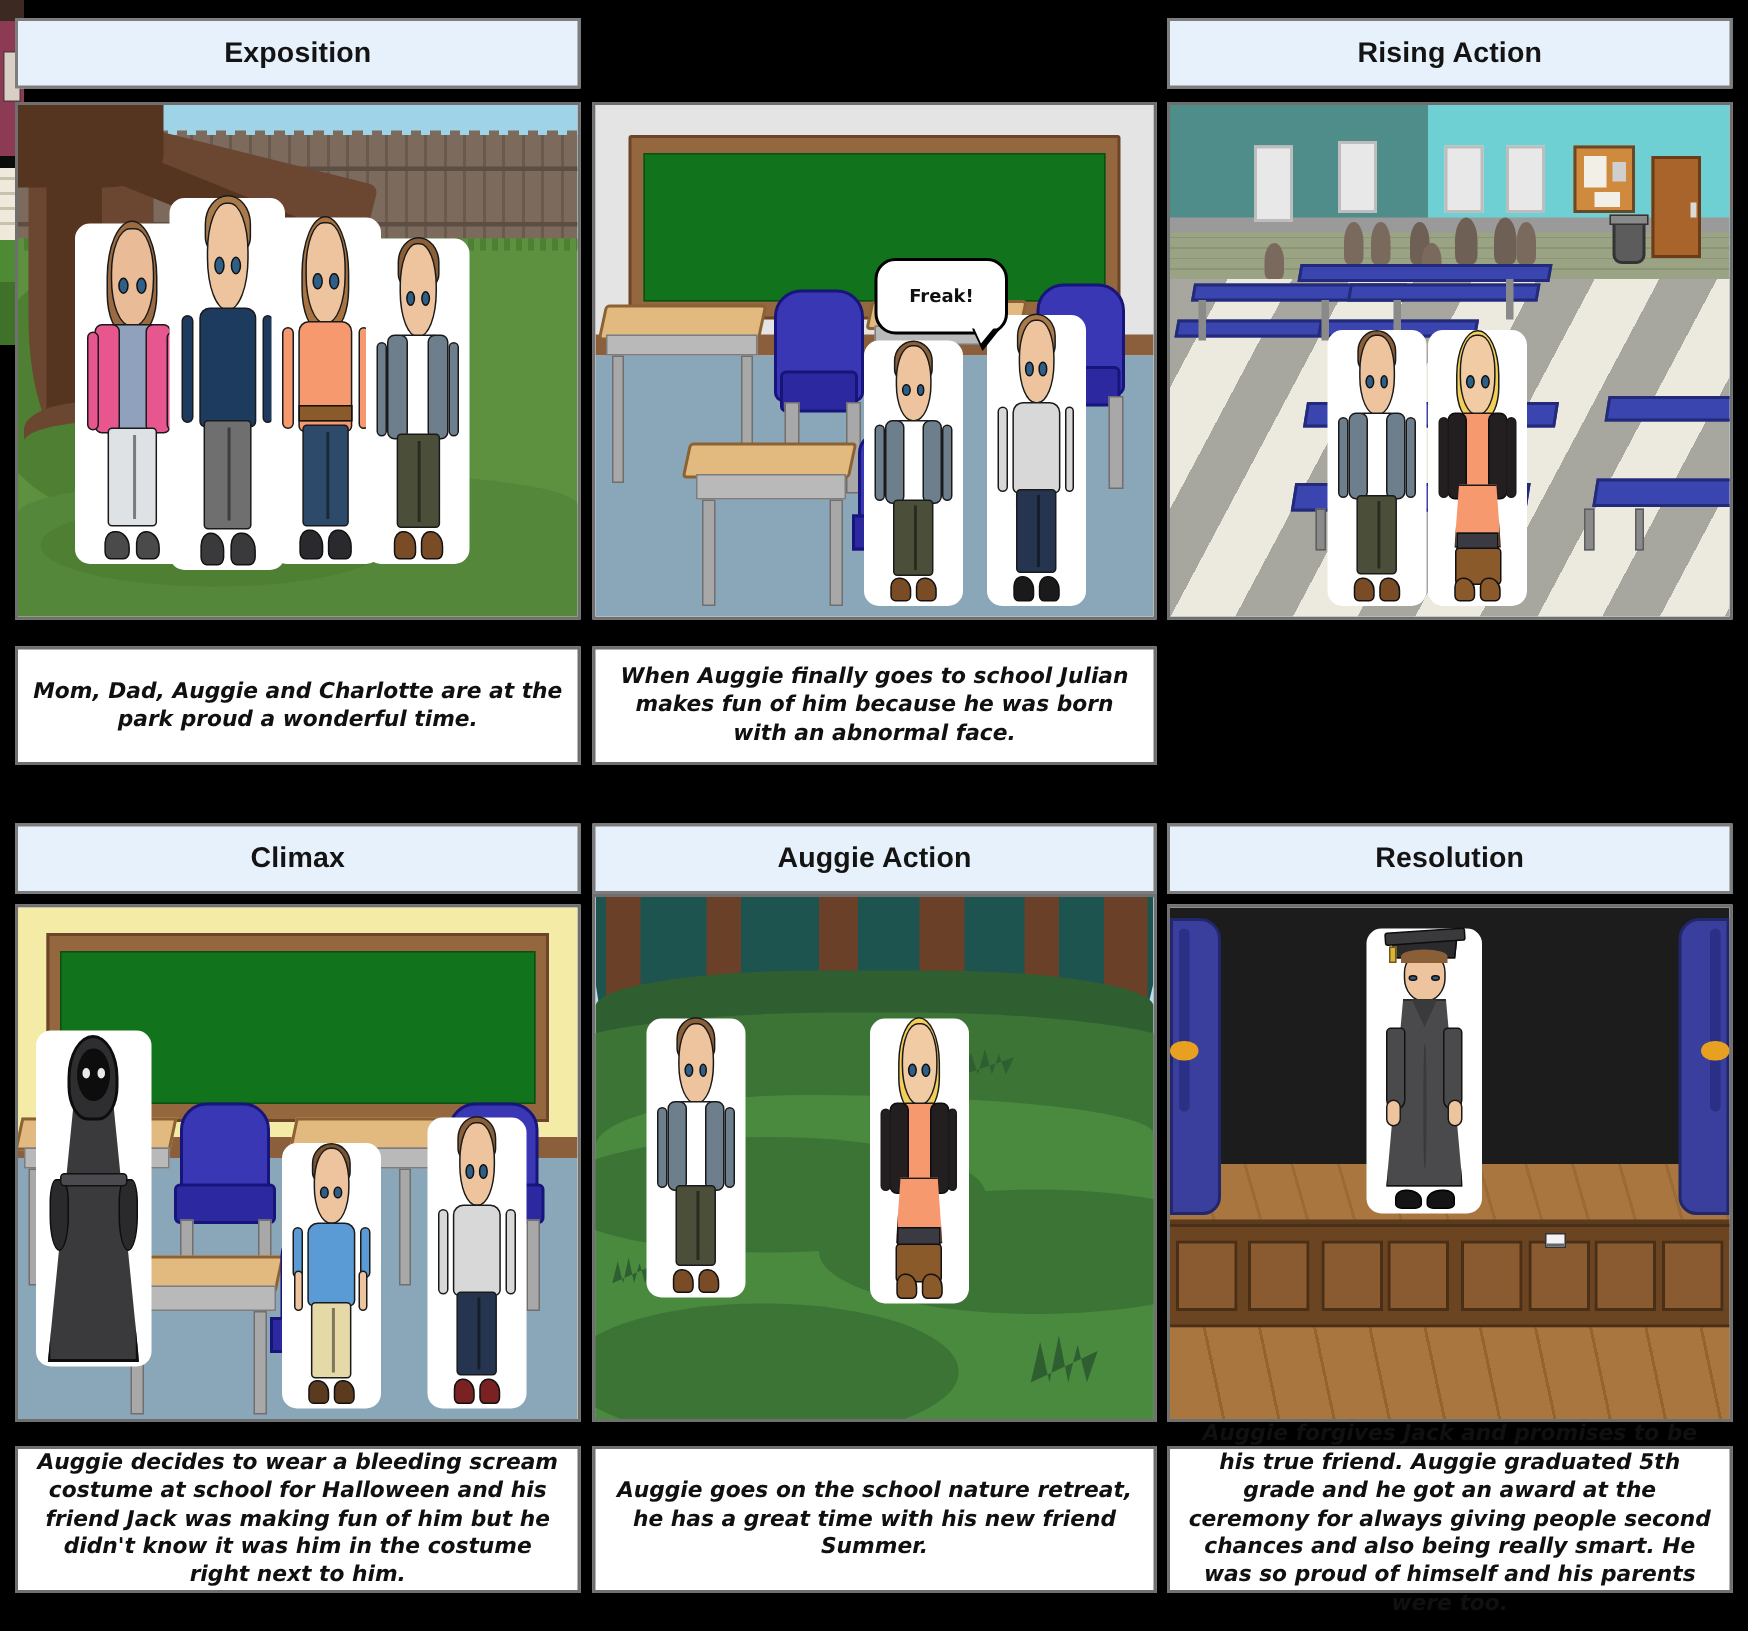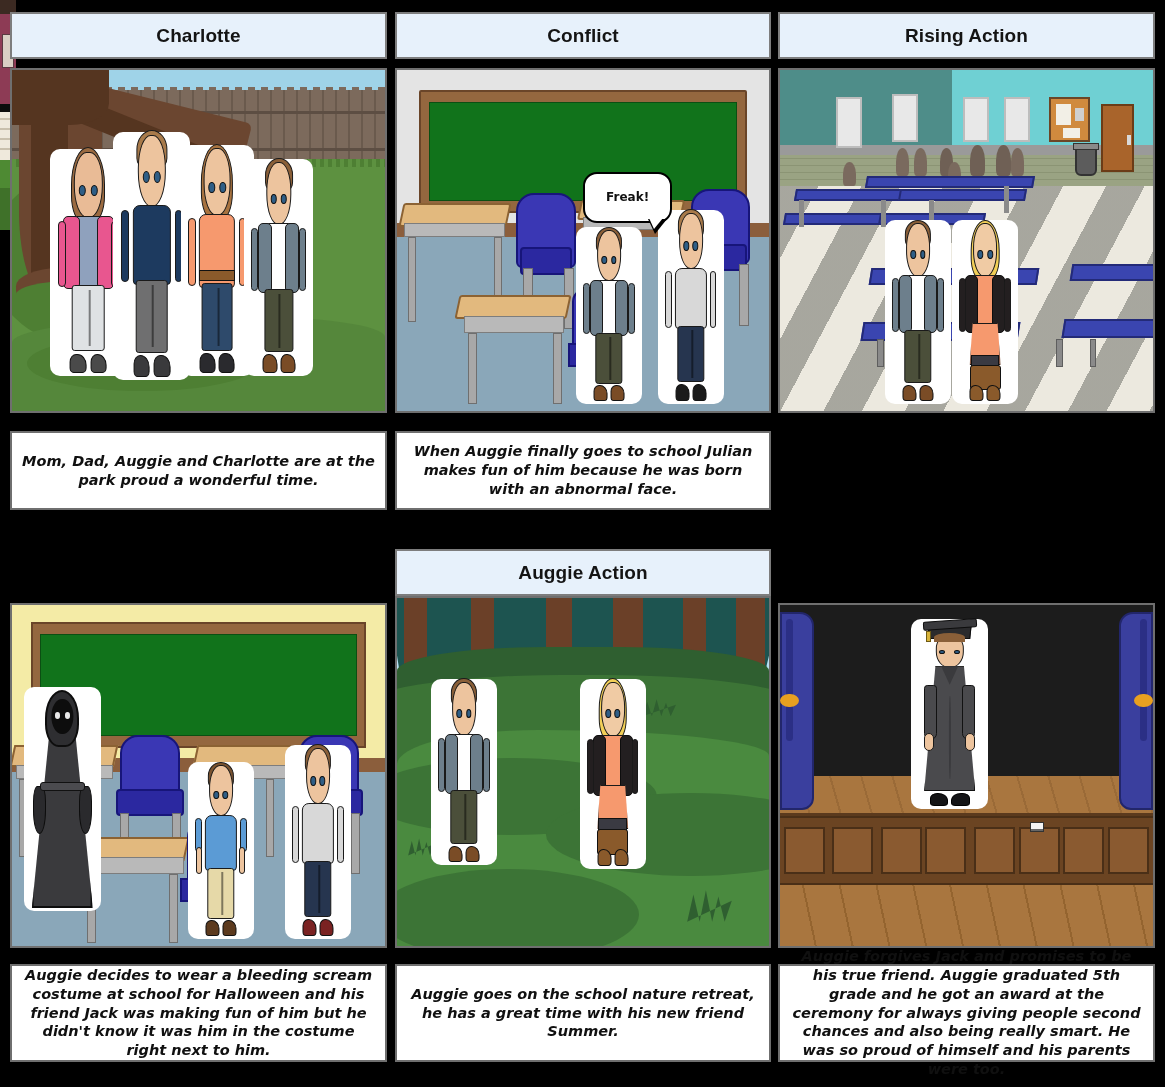--- a/index.html
+++ b/index.html
@@ -179,21 +179,21 @@
     <div style="position:absolute;left:0;top:128px;width:44px;height:1.5px;background:#c9c0ad;"></div>
     <div style="position:absolute;left:0;top:138px;width:44px;height:1.5px;background:#c9c0ad;"></div>
     <div style="position:absolute;left:0;top:148px;width:44px;height:1.5px;background:#c9c0ad;"></div>
     <div style="position:absolute;left:0;top:112px;width:44px;height:56px;background:linear-gradient(90deg,transparent 60%,#6b4630 60%);"></div>
     <div style="position:absolute;left:0;top:160px;width:44px;height:70px;background:#4e8a33;"></div>
     <div style="position:absolute;left:0;top:188px;width:44px;height:42px;background:#3f7129;"></div>
   </div>
 
   <div class="cell" style="left:10px;top:12px;width:377px;height:498px;">
     <div class="title-bar">
-      <span class="t">Charlotte</span>
+      <span class="t">Exposition</span>
     </div>
 
     <div class="art" style="top:56px;height:345px;width:377px;">
       <div class="scene">
 
         <div class="sh" style="left:0;top:0;width:100%;height:26%;background:#9fd3e8;"></div>
 
         <div class="sh" style="left:0;top:6%;width:100%;height:22%;background:repeating-linear-gradient(90deg,#7c6a5c 0 11px,#6a5a4d 11px 13px);border-bottom:2px solid #4e4038;"></div>
         <div class="sh" style="left:0;top:5%;width:100%;height:10px;background:repeating-linear-gradient(90deg,transparent 0 2px,#7c6a5c 2px 9px,transparent 9px 13px);"></div>
         <div class="sh" style="left:0;top:12%;width:100%;height:3px;background:#5d4e43;"></div>
@@ -291,23 +291,20 @@
         </div>
       </div>
     </div>
 
     <div class="caption" style="top:419px;height:79px;width:377px;">
       <span class="c">Mom, Dad, Auggie and Charlotte are at the park proud a wonderful time.</span>
     </div>
   </div>
 
   <div class="cell" style="left:395px;top:12px;width:376px;height:498px;">
-    <div class="title-bar">
-      <span class="t">Conflict</span>
-    </div>
 
     <div class="art" style="top:56px;height:345px;width:376px;">
       <div class="scene">
         <div class="sh" style="inset:0;background:#e4e4e4;"></div>
 
         <div class="sh" style="left:6%;top:6%;width:88%;height:36%;background:#94673f;border:2px solid #6a4529;border-radius:2px;"></div>
         <div class="sh" style="left:8.6%;top:9.5%;width:82.8%;height:29%;background:#11731b;border:1.5px solid #0b4f12;"></div>
 
         <div class="sh" style="left:0;top:45%;width:100%;height:4%;background:#8b5e3c;"></div>
 
@@ -488,20 +485,23 @@
               <i style="background:#8a5a2b;"></i>
               <i style="background:#8a5a2b;"></i>
             </div>
         </div>
       </div>
     </div>
 
   </div>
 
   <div class="cell" style="left:10px;top:549px;width:377px;height:528px;">
+    <div class="title-bar">
+      <span class="t">Climax</span>
+    </div>
 
     <div class="art" style="top:54px;height:345px;width:377px;">
       <div class="scene">
         <div class="sh" style="inset:0;background:#f4eba6;"></div>
         <div class="sh" style="left:5%;top:5%;width:90%;height:37%;background:#94673f;border:2px solid #6a4529;"></div>
         <div class="sh" style="left:7.5%;top:8.5%;width:85%;height:30%;background:#11731b;border:1.5px solid #0b4f12;"></div>
         <div class="sh" style="left:0;top:45%;width:100%;height:4%;background:#8b5e3c;"></div>
         <div class="sh" style="left:0;top:49%;width:100%;height:51%;background:#8aa7b9;"></div>
 
         <div class="sh" style="left:29%;top:38%;width:16%;height:22%;background:#3a37b4;border:2px solid #17157a;border-radius:18px 18px 6px 6px;"></div>
@@ -664,20 +664,23 @@
         </div>
       </div>
     </div>
 
     <div class="caption" style="top:415px;height:98px;width:376px;">
       <span class="c">Auggie goes on the school nature retreat, he has a great time with his new friend Summer.</span>
     </div>
   </div>
 
   <div class="cell" style="left:778px;top:549px;width:377px;height:528px;">
+    <div class="title-bar">
+      <span class="t">Resolution</span>
+    </div>
 
     <div class="art" style="top:54px;height:345px;width:377px;">
       <div class="scene">
         <div class="sh" style="inset:0;background:#1c1c1c;"></div>
 
         <div class="sh" style="left:0;top:50%;width:100%;height:12%;background:#a9763f;"></div>
         <div class="sh" style="left:0;top:50%;width:100%;height:12%;background:repeating-linear-gradient(74deg,#a9763f 0 28px,#9a6a37 28px 30px);"></div>
 
         <div class="sh" style="left:0;top:61%;width:100%;height:4%;background:#5b3a1d;"></div>
         <div class="sh" style="left:0;top:62%;width:100%;height:20%;background:#6b4422;border-top:2px solid #4a2f17;border-bottom:2px solid #4a2f17;"></div>

